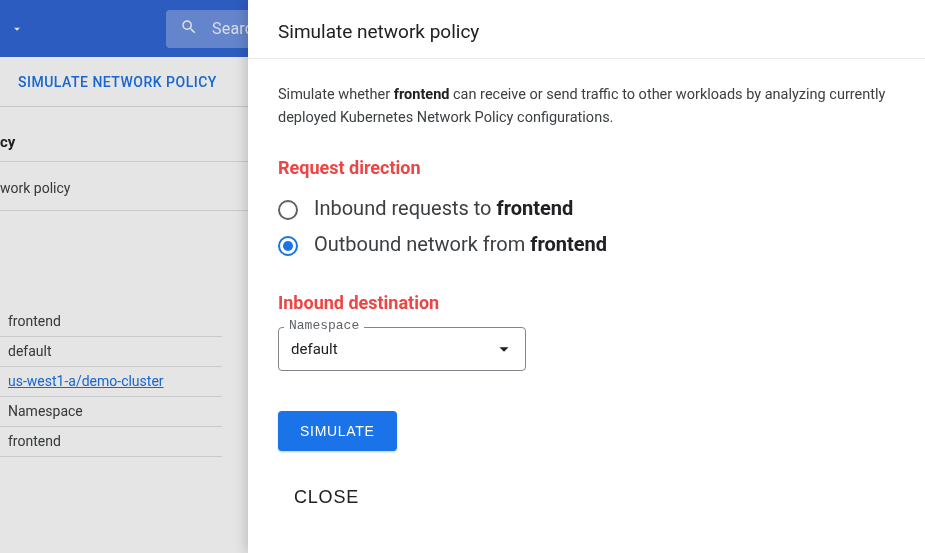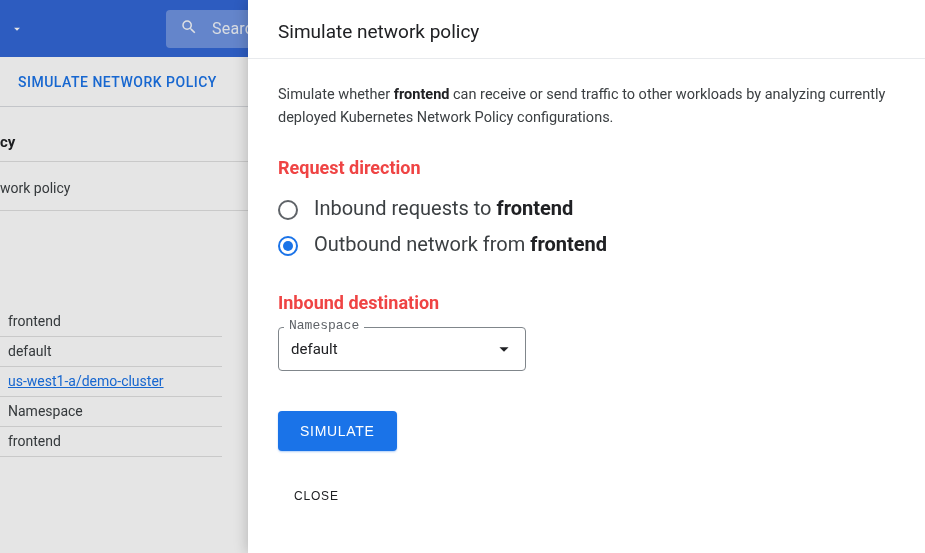--- a/index.html
+++ b/index.html
@@ -210,21 +210,21 @@
     cursor: pointer;
     box-shadow: 0 1px 2px rgba(26,115,232,0.35);
   }
   .close-row {
     padding: 36px 0 20px 16px;
   }
   .close-btn {
     background: none;
     border: none;
     color: #202124;
-    font-size: 12px;
+    font-size: 18px;
     font-weight: 500;
     letter-spacing: 0.8px;
     cursor: pointer;
   }
 </style>
 </head>
 <body>
 
 <div class="bg-layer">
   <div class="topbar">

